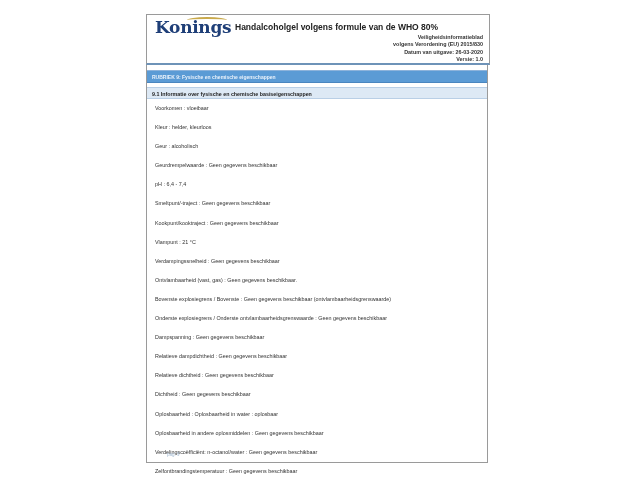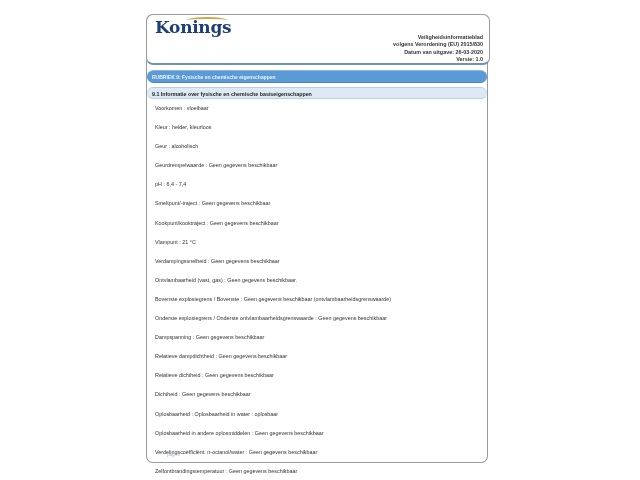--- a/index.html
+++ b/index.html
@@ -1,15 +1,15 @@
 <!DOCTYPE html>
 <html><head>
 <meta charset="utf-8">
 <style>
-  * { box-sizing: border-box; margin: 0; padding: 0; border-radius: 7px; }
+  * { box-sizing: border-box; margin: 0; padding: 0; }
   html, body { width: 640px; height: 480px; background: #ffffff; overflow: hidden; }
   body { font-family: "Liberation Sans", sans-serif; position: relative; }
 
   .page {
     position: absolute; left: 146px; top: 14px; width: 342px; height: 449px;
     border-left: 1px solid #9a9a9a; border-right: 1px solid #9a9a9a; border-bottom: 1px solid #9a9a9a;
     background: #ffffff;
   }
   .header {
     position: absolute; left: -1px; top: 0; width: 344px; height: 51px;
@@ -54,20 +54,21 @@
     position: absolute; left: 20px; top: 438px; font-size: 4.5px; color: #9fb7cf;
   }
 </style>
 </head>
 <body>
 
 <div class="page">
   <div class="header">
     <div class="logo-swoosh"></div>
     <div class="logo">Konings</div>
+    <div class="title">Handalcoholgel volgens formule van de WHO 80%</div>
     <div class="meta">
       <div>Veiligheidsinformatieblad</div>
       <div>volgens Verordening (EU) 2015/830</div>
       <div>Datum van uitgave: 26-03-2020</div>
       <div>Versie: 1.0</div>
     </div>
   </div>
 
   <div class="band-dark">
     <span>RUBRIEK 9: Fysische en chemische eigenschappen</span>

